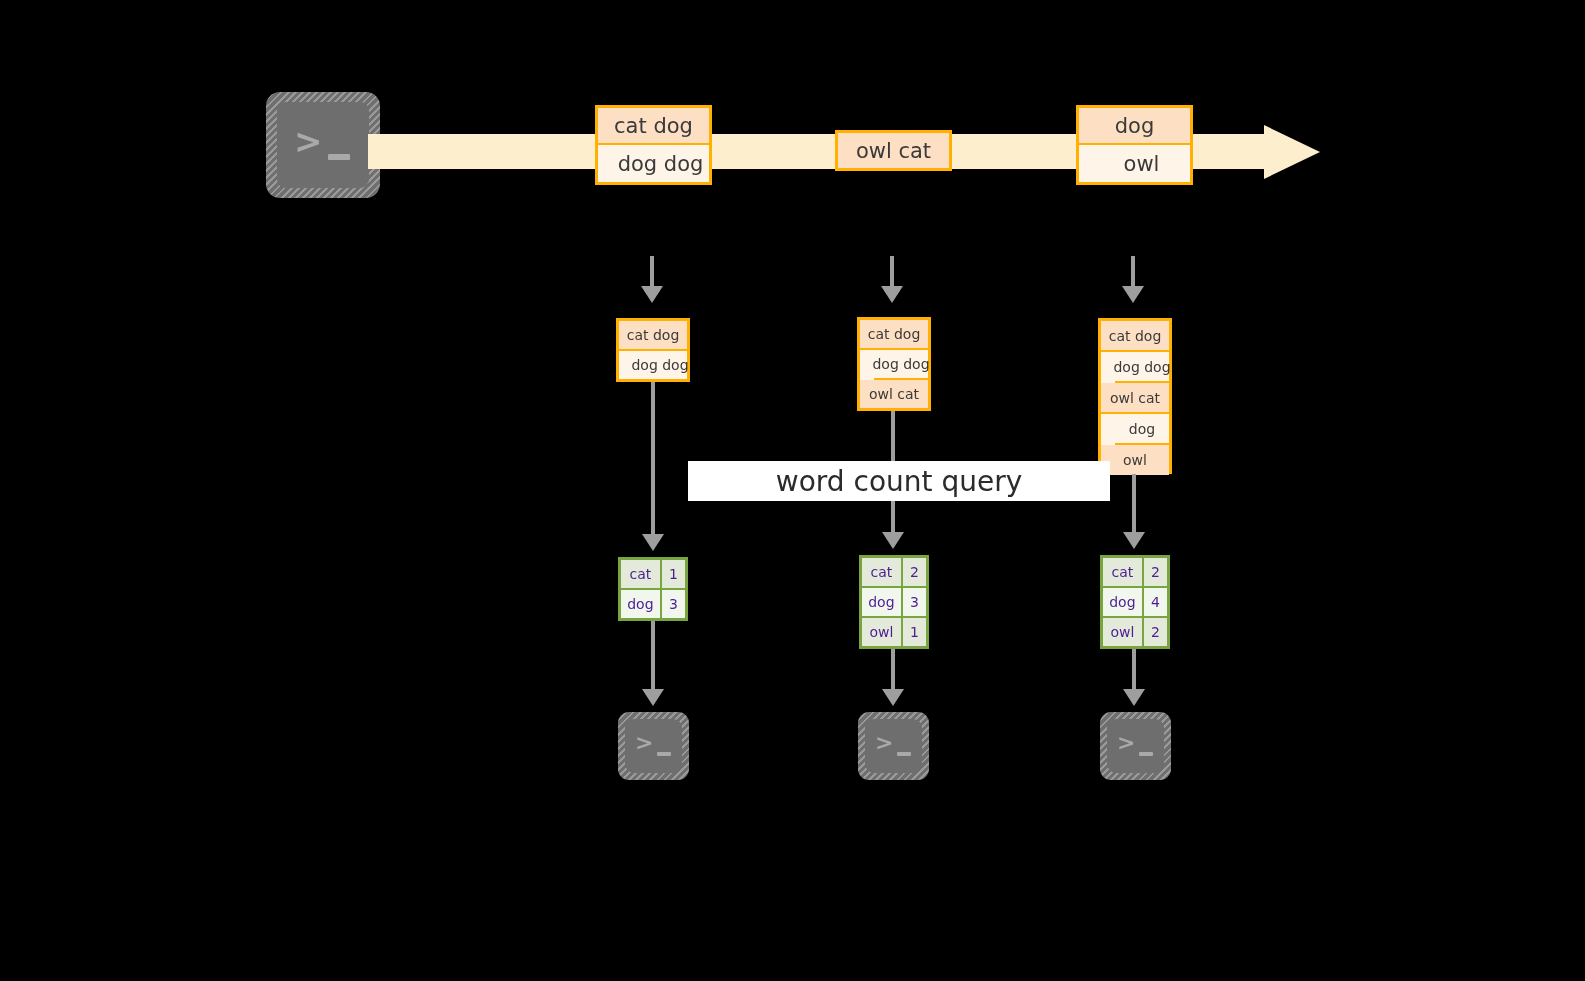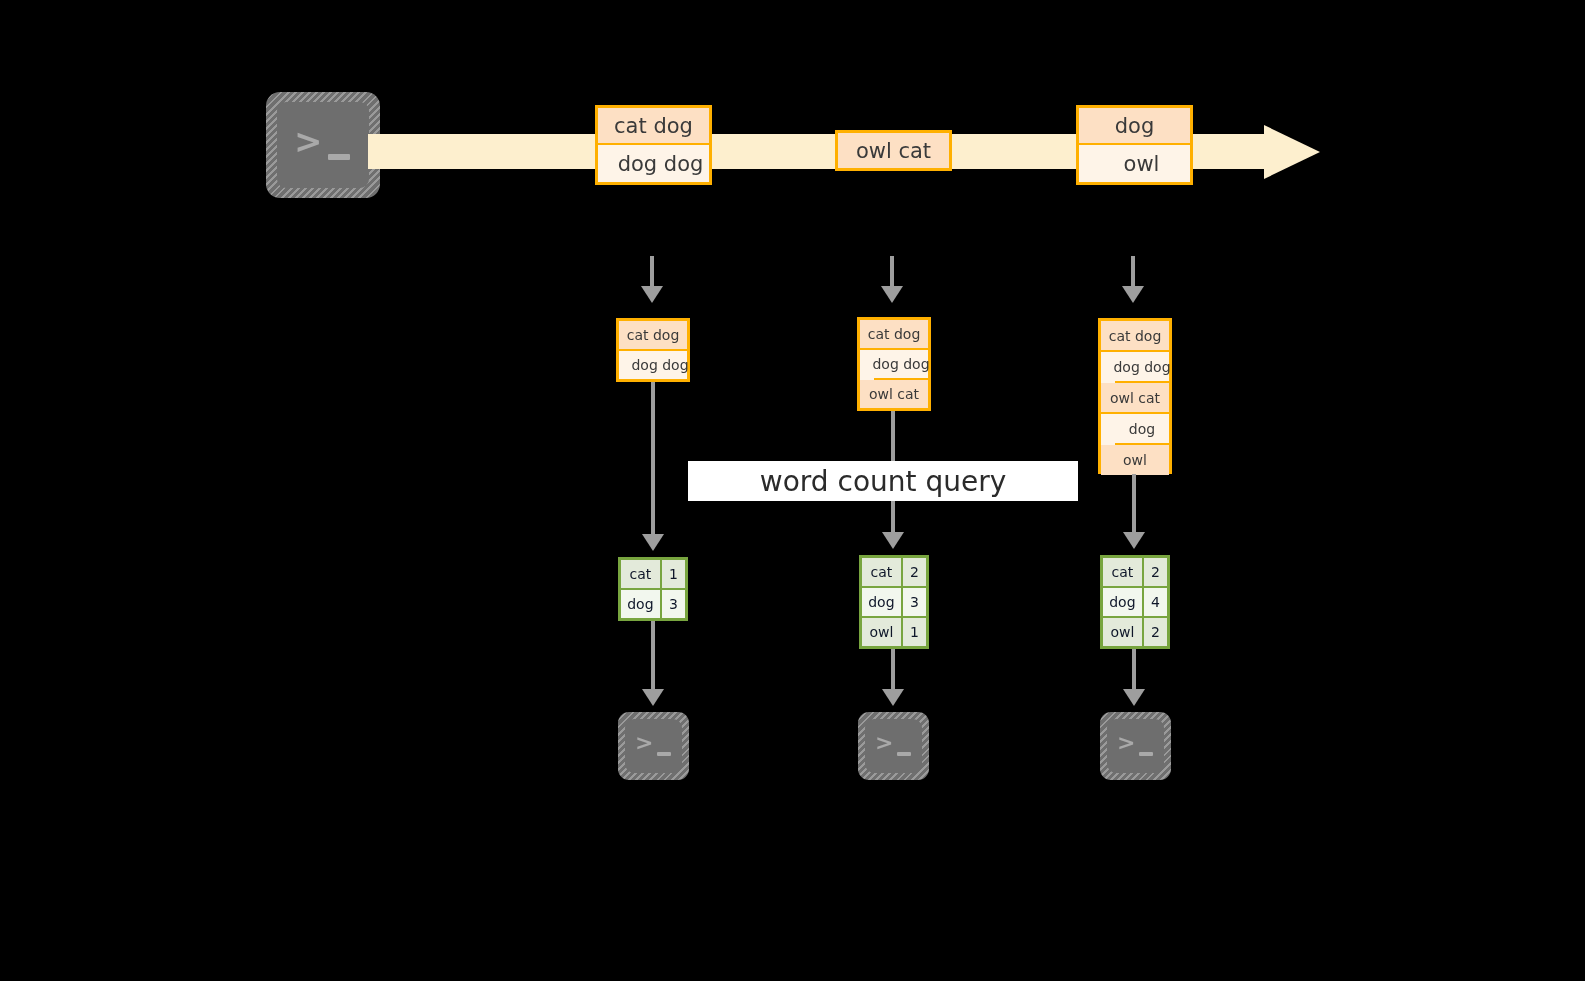--- a/index.html
+++ b/index.html
@@ -87,21 +87,21 @@
     display: flex;
     box-sizing: border-box;
     border-bottom: 2px solid #78a53f;
   }
   .res-row:last-child { border-bottom: none; }
   .res-cell {
     box-sizing: border-box;
     display: flex;
     align-items: center;
     justify-content: center;
-    color: #0f172a;
+    color: #4c1d95;
     white-space: nowrap;
   }
   .res-cell.word { border-right: 2px solid #78a53f; }
   .res-row.odd  .res-cell { background: #e3eada; }
   .res-row.even .res-cell { background: #f2f7ee; }
 
   
   .conn-line {
     position: absolute;
     background: #9e9e9e;
@@ -259,15 +259,15 @@
 
   <div class="conn-line" style="left:1132px; top:649px; width:4px; height:40px;"></div>
   <div class="conn-head" style="left:1123px; top:689px;"></div>
 
   <div class="terminal" style="left:1100px; top:712px; width:71px; height:68px; border-radius:11px;">
     <div class="inner" style="left:7px; top:7px; right:7px; bottom:7px;"></div>
     <div class="chev" style="left:17px; top:20px; font-size:22px;">&gt;</div>
     <div class="underscore" style="left:39px; top:40px; width:14px; height:4px;"></div>
   </div>
 
-  <div class="query-label" style="left:688px; top:461px; width:390px; height:40px; font-size:28px;">word count query</div>
+  <div class="query-label" style="left:688px; top:461px; width:422px; height:40px; font-size:28px;">word count query</div>
 
 </div>
 
 </body></html>

